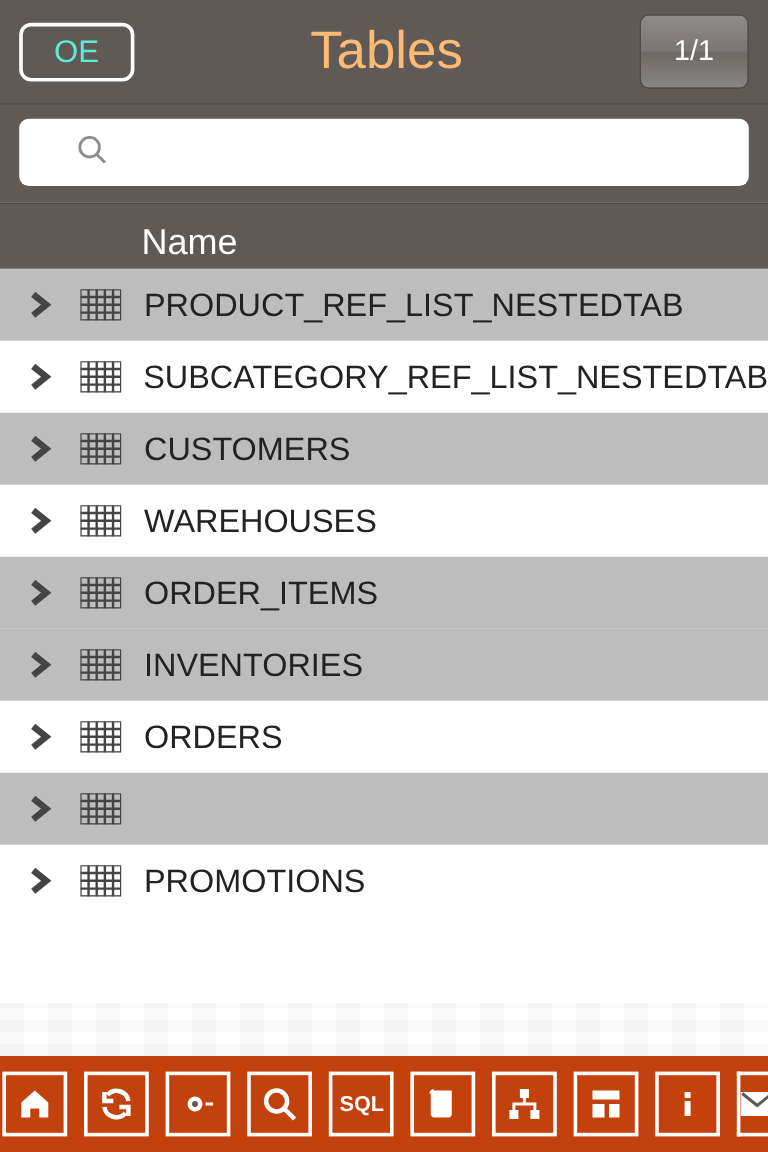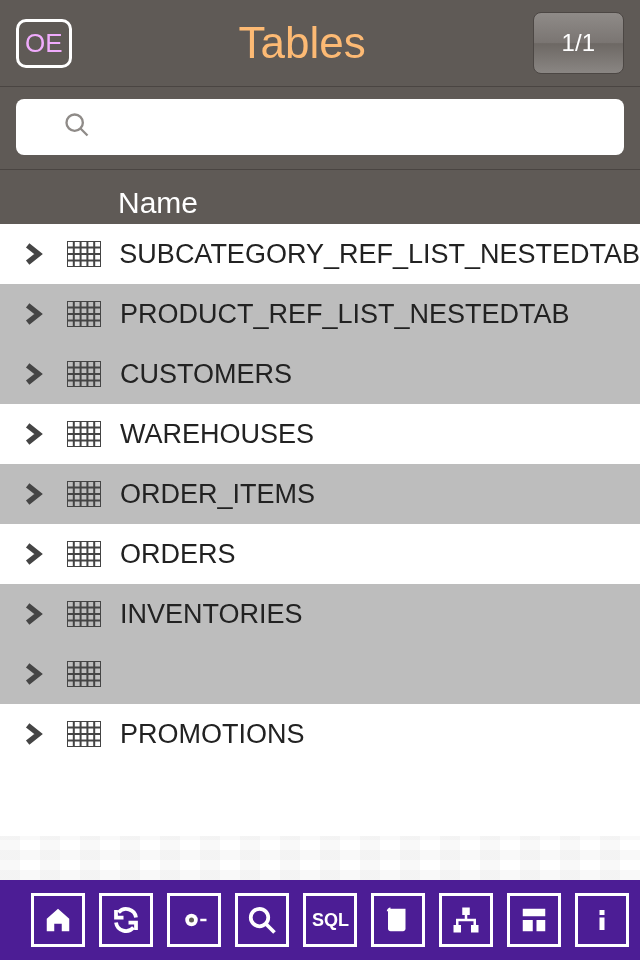--- a/index.html
+++ b/index.html
@@ -12,24 +12,24 @@
     height: 86px;
     display: flex;
     align-items: center;
     justify-content: space-between;
     padding: 0 16px;
     color: #fff;
   }
   .schema-btn {
     border: 3px solid #fff;
     border-radius: 10px;
-    padding: 6px 6px;
+    padding: 6px 26px;
     font-size: 26px;
     font-weight: 400;
-    color: #f0abfc;
+    color: #5eead4;
     background: transparent;
   }
   .title {
     font-size: 44px;
     font-weight: 500;
     color: #fdba74;
   }
   .page-badge {
     background: linear-gradient(to bottom, #8f8b88 0%, #7a7572 50%, #6d6864 51%, #8a8683 100%);
     border: 1px solid #4c4744;
@@ -107,26 +107,26 @@
   .filler {
     height: 44px;
     background: repeating-linear-gradient(90deg, #f4f4f4 0 20px, #fff 20px 40px),
                 repeating-linear-gradient(0deg, #f4f4f4 0 10px, #fff 10px 20px);
     background-blend-mode: multiply;
     opacity: .5;
   }
 
   
   .toolbar {
-    background: #4c1d95;
+    background: #c2410c;
     height: 80px;
     display: flex;
     align-items: center;
     gap: 14px;
-    padding: 0 31px;
+    padding: 0 2px;
     overflow: hidden;
   }
   .tool-btn {
     width: 54px;
     height: 54px;
     border: 3px solid #fff;
     display: flex;
     align-items: center;
     justify-content: center;
     color: #fff;
@@ -158,20 +158,40 @@
     </span>
     <input class="search-input" type="text" value="" style="">
   </div>
 </div>
 
 <div class="col-header">
   <span>Name</span>
 </div>
 
 <div class="list" id="list">
+    <div class="row alt">
+      <div class="chevron">
+        <svg width="26" height="30" viewBox="0 0 24 24" fill="none" stroke="#454545" stroke-width="5">
+          <polyline points="8 4 18 12 8 20"></polyline>
+        </svg>
+      </div>
+      <div class="table-icon">
+        <svg width="34" height="26" viewBox="0 0 34 26">
+          <rect x="0" y="0" width="34" height="26" fill="none" stroke="#454545" stroke-width="2"></rect>
+          <line x1="0" y1="6.5" x2="34" y2="6.5" stroke="#454545" stroke-width="2"></line>
+          <line x1="0" y1="13" x2="34" y2="13" stroke="#454545" stroke-width="2"></line>
+          <line x1="0" y1="19.5" x2="34" y2="19.5" stroke="#454545" stroke-width="2"></line>
+          <line x1="6.8" y1="0" x2="6.8" y2="26" stroke="#454545" stroke-width="2"></line>
+          <line x1="13.6" y1="0" x2="13.6" y2="26" stroke="#454545" stroke-width="2"></line>
+          <line x1="20.4" y1="0" x2="20.4" y2="26" stroke="#454545" stroke-width="2"></line>
+          <line x1="27.2" y1="0" x2="27.2" y2="26" stroke="#454545" stroke-width="2"></line>
+        </svg>
+      </div>
+      <div class="row-label">PRODUCT_REF_LIST_NESTEDTAB</div>
+    </div>
     <div class="row norm">
       <div class="chevron">
         <svg width="26" height="30" viewBox="0 0 24 24" fill="none" stroke="#454545" stroke-width="5">
           <polyline points="8 4 18 12 8 20"></polyline>
         </svg>
       </div>
       <div class="table-icon">
         <svg width="34" height="26" viewBox="0 0 34 26">
           <rect x="0" y="0" width="34" height="26" fill="none" stroke="#454545" stroke-width="2"></rect>
           <line x1="0" y1="6.5" x2="34" y2="6.5" stroke="#454545" stroke-width="2"></line>
@@ -196,121 +216,101 @@
           <rect x="0" y="0" width="34" height="26" fill="none" stroke="#454545" stroke-width="2"></rect>
           <line x1="0" y1="6.5" x2="34" y2="6.5" stroke="#454545" stroke-width="2"></line>
           <line x1="0" y1="13" x2="34" y2="13" stroke="#454545" stroke-width="2"></line>
           <line x1="0" y1="19.5" x2="34" y2="19.5" stroke="#454545" stroke-width="2"></line>
           <line x1="6.8" y1="0" x2="6.8" y2="26" stroke="#454545" stroke-width="2"></line>
           <line x1="13.6" y1="0" x2="13.6" y2="26" stroke="#454545" stroke-width="2"></line>
           <line x1="20.4" y1="0" x2="20.4" y2="26" stroke="#454545" stroke-width="2"></line>
           <line x1="27.2" y1="0" x2="27.2" y2="26" stroke="#454545" stroke-width="2"></line>
         </svg>
       </div>
-      <div class="row-label">PRODUCT_REF_LIST_NESTEDTAB</div>
+      <div class="row-label">CUSTOMERS</div>
+    </div>
+    <div class="row norm">
+      <div class="chevron">
+        <svg width="26" height="30" viewBox="0 0 24 24" fill="none" stroke="#454545" stroke-width="5">
+          <polyline points="8 4 18 12 8 20"></polyline>
+        </svg>
+      </div>
+      <div class="table-icon">
+        <svg width="34" height="26" viewBox="0 0 34 26">
+          <rect x="0" y="0" width="34" height="26" fill="none" stroke="#454545" stroke-width="2"></rect>
+          <line x1="0" y1="6.5" x2="34" y2="6.5" stroke="#454545" stroke-width="2"></line>
+          <line x1="0" y1="13" x2="34" y2="13" stroke="#454545" stroke-width="2"></line>
+          <line x1="0" y1="19.5" x2="34" y2="19.5" stroke="#454545" stroke-width="2"></line>
+          <line x1="6.8" y1="0" x2="6.8" y2="26" stroke="#454545" stroke-width="2"></line>
+          <line x1="13.6" y1="0" x2="13.6" y2="26" stroke="#454545" stroke-width="2"></line>
+          <line x1="20.4" y1="0" x2="20.4" y2="26" stroke="#454545" stroke-width="2"></line>
+          <line x1="27.2" y1="0" x2="27.2" y2="26" stroke="#454545" stroke-width="2"></line>
+        </svg>
+      </div>
+      <div class="row-label">WAREHOUSES</div>
     </div>
     <div class="row alt">
       <div class="chevron">
         <svg width="26" height="30" viewBox="0 0 24 24" fill="none" stroke="#454545" stroke-width="5">
           <polyline points="8 4 18 12 8 20"></polyline>
         </svg>
       </div>
       <div class="table-icon">
         <svg width="34" height="26" viewBox="0 0 34 26">
           <rect x="0" y="0" width="34" height="26" fill="none" stroke="#454545" stroke-width="2"></rect>
           <line x1="0" y1="6.5" x2="34" y2="6.5" stroke="#454545" stroke-width="2"></line>
           <line x1="0" y1="13" x2="34" y2="13" stroke="#454545" stroke-width="2"></line>
           <line x1="0" y1="19.5" x2="34" y2="19.5" stroke="#454545" stroke-width="2"></line>
           <line x1="6.8" y1="0" x2="6.8" y2="26" stroke="#454545" stroke-width="2"></line>
           <line x1="13.6" y1="0" x2="13.6" y2="26" stroke="#454545" stroke-width="2"></line>
           <line x1="20.4" y1="0" x2="20.4" y2="26" stroke="#454545" stroke-width="2"></line>
           <line x1="27.2" y1="0" x2="27.2" y2="26" stroke="#454545" stroke-width="2"></line>
         </svg>
       </div>
-      <div class="row-label">CUSTOMERS</div>
+      <div class="row-label">ORDER_ITEMS</div>
+    </div>
+    <div class="row alt">
+      <div class="chevron">
+        <svg width="26" height="30" viewBox="0 0 24 24" fill="none" stroke="#454545" stroke-width="5">
+          <polyline points="8 4 18 12 8 20"></polyline>
+        </svg>
+      </div>
+      <div class="table-icon">
+        <svg width="34" height="26" viewBox="0 0 34 26">
+          <rect x="0" y="0" width="34" height="26" fill="none" stroke="#454545" stroke-width="2"></rect>
+          <line x1="0" y1="6.5" x2="34" y2="6.5" stroke="#454545" stroke-width="2"></line>
+          <line x1="0" y1="13" x2="34" y2="13" stroke="#454545" stroke-width="2"></line>
+          <line x1="0" y1="19.5" x2="34" y2="19.5" stroke="#454545" stroke-width="2"></line>
+          <line x1="6.8" y1="0" x2="6.8" y2="26" stroke="#454545" stroke-width="2"></line>
+          <line x1="13.6" y1="0" x2="13.6" y2="26" stroke="#454545" stroke-width="2"></line>
+          <line x1="20.4" y1="0" x2="20.4" y2="26" stroke="#454545" stroke-width="2"></line>
+          <line x1="27.2" y1="0" x2="27.2" y2="26" stroke="#454545" stroke-width="2"></line>
+        </svg>
+      </div>
+      <div class="row-label">INVENTORIES</div>
     </div>
     <div class="row norm">
       <div class="chevron">
         <svg width="26" height="30" viewBox="0 0 24 24" fill="none" stroke="#454545" stroke-width="5">
           <polyline points="8 4 18 12 8 20"></polyline>
         </svg>
       </div>
       <div class="table-icon">
         <svg width="34" height="26" viewBox="0 0 34 26">
           <rect x="0" y="0" width="34" height="26" fill="none" stroke="#454545" stroke-width="2"></rect>
           <line x1="0" y1="6.5" x2="34" y2="6.5" stroke="#454545" stroke-width="2"></line>
           <line x1="0" y1="13" x2="34" y2="13" stroke="#454545" stroke-width="2"></line>
           <line x1="0" y1="19.5" x2="34" y2="19.5" stroke="#454545" stroke-width="2"></line>
           <line x1="6.8" y1="0" x2="6.8" y2="26" stroke="#454545" stroke-width="2"></line>
           <line x1="13.6" y1="0" x2="13.6" y2="26" stroke="#454545" stroke-width="2"></line>
           <line x1="20.4" y1="0" x2="20.4" y2="26" stroke="#454545" stroke-width="2"></line>
           <line x1="27.2" y1="0" x2="27.2" y2="26" stroke="#454545" stroke-width="2"></line>
         </svg>
       </div>
-      <div class="row-label">WAREHOUSES</div>
-    </div>
-    <div class="row alt">
-      <div class="chevron">
-        <svg width="26" height="30" viewBox="0 0 24 24" fill="none" stroke="#454545" stroke-width="5">
-          <polyline points="8 4 18 12 8 20"></polyline>
-        </svg>
-      </div>
-      <div class="table-icon">
-        <svg width="34" height="26" viewBox="0 0 34 26">
-          <rect x="0" y="0" width="34" height="26" fill="none" stroke="#454545" stroke-width="2"></rect>
-          <line x1="0" y1="6.5" x2="34" y2="6.5" stroke="#454545" stroke-width="2"></line>
-          <line x1="0" y1="13" x2="34" y2="13" stroke="#454545" stroke-width="2"></line>
-          <line x1="0" y1="19.5" x2="34" y2="19.5" stroke="#454545" stroke-width="2"></line>
-          <line x1="6.8" y1="0" x2="6.8" y2="26" stroke="#454545" stroke-width="2"></line>
-          <line x1="13.6" y1="0" x2="13.6" y2="26" stroke="#454545" stroke-width="2"></line>
-          <line x1="20.4" y1="0" x2="20.4" y2="26" stroke="#454545" stroke-width="2"></line>
-          <line x1="27.2" y1="0" x2="27.2" y2="26" stroke="#454545" stroke-width="2"></line>
-        </svg>
-      </div>
-      <div class="row-label">ORDER_ITEMS</div>
-    </div>
-    <div class="row norm">
-      <div class="chevron">
-        <svg width="26" height="30" viewBox="0 0 24 24" fill="none" stroke="#454545" stroke-width="5">
-          <polyline points="8 4 18 12 8 20"></polyline>
-        </svg>
-      </div>
-      <div class="table-icon">
-        <svg width="34" height="26" viewBox="0 0 34 26">
-          <rect x="0" y="0" width="34" height="26" fill="none" stroke="#454545" stroke-width="2"></rect>
-          <line x1="0" y1="6.5" x2="34" y2="6.5" stroke="#454545" stroke-width="2"></line>
-          <line x1="0" y1="13" x2="34" y2="13" stroke="#454545" stroke-width="2"></line>
-          <line x1="0" y1="19.5" x2="34" y2="19.5" stroke="#454545" stroke-width="2"></line>
-          <line x1="6.8" y1="0" x2="6.8" y2="26" stroke="#454545" stroke-width="2"></line>
-          <line x1="13.6" y1="0" x2="13.6" y2="26" stroke="#454545" stroke-width="2"></line>
-          <line x1="20.4" y1="0" x2="20.4" y2="26" stroke="#454545" stroke-width="2"></line>
-          <line x1="27.2" y1="0" x2="27.2" y2="26" stroke="#454545" stroke-width="2"></line>
-        </svg>
-      </div>
       <div class="row-label">ORDERS</div>
-    </div>
-    <div class="row alt">
-      <div class="chevron">
-        <svg width="26" height="30" viewBox="0 0 24 24" fill="none" stroke="#454545" stroke-width="5">
-          <polyline points="8 4 18 12 8 20"></polyline>
-        </svg>
-      </div>
-      <div class="table-icon">
-        <svg width="34" height="26" viewBox="0 0 34 26">
-          <rect x="0" y="0" width="34" height="26" fill="none" stroke="#454545" stroke-width="2"></rect>
-          <line x1="0" y1="6.5" x2="34" y2="6.5" stroke="#454545" stroke-width="2"></line>
-          <line x1="0" y1="13" x2="34" y2="13" stroke="#454545" stroke-width="2"></line>
-          <line x1="0" y1="19.5" x2="34" y2="19.5" stroke="#454545" stroke-width="2"></line>
-          <line x1="6.8" y1="0" x2="6.8" y2="26" stroke="#454545" stroke-width="2"></line>
-          <line x1="13.6" y1="0" x2="13.6" y2="26" stroke="#454545" stroke-width="2"></line>
-          <line x1="20.4" y1="0" x2="20.4" y2="26" stroke="#454545" stroke-width="2"></line>
-          <line x1="27.2" y1="0" x2="27.2" y2="26" stroke="#454545" stroke-width="2"></line>
-        </svg>
-      </div>
-      <div class="row-label">INVENTORIES</div>
     </div>
     <div class="row alt">
       <div class="chevron">
         <svg width="26" height="30" viewBox="0 0 24 24" fill="none" stroke="#454545" stroke-width="5">
           <polyline points="8 4 18 12 8 20"></polyline>
         </svg>
       </div>
       <div class="table-icon">
         <svg width="34" height="26" viewBox="0 0 34 26">
           <rect x="0" y="0" width="34" height="26" fill="none" stroke="#454545" stroke-width="2"></rect>

